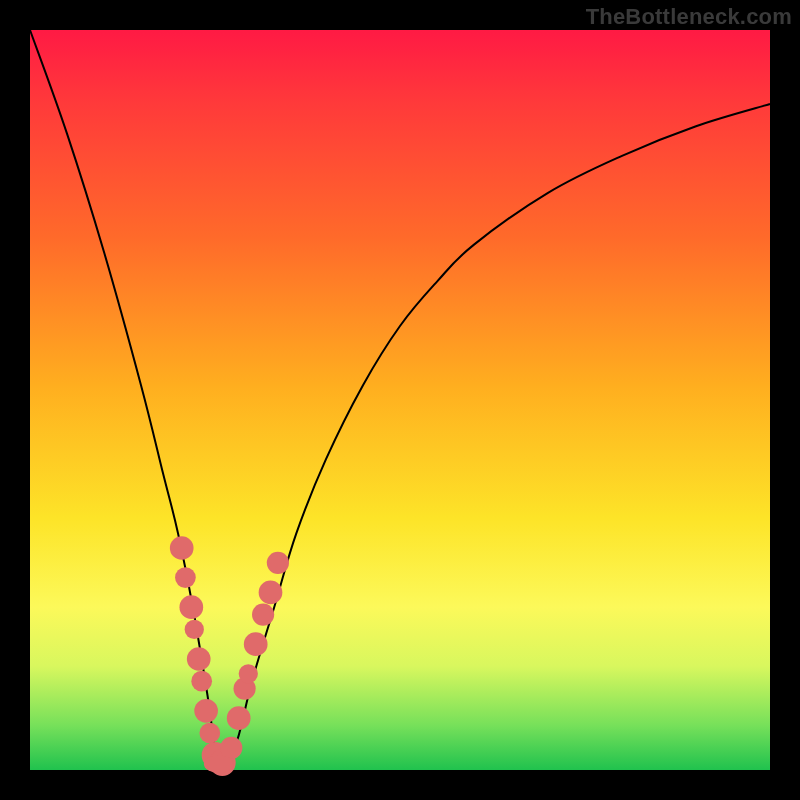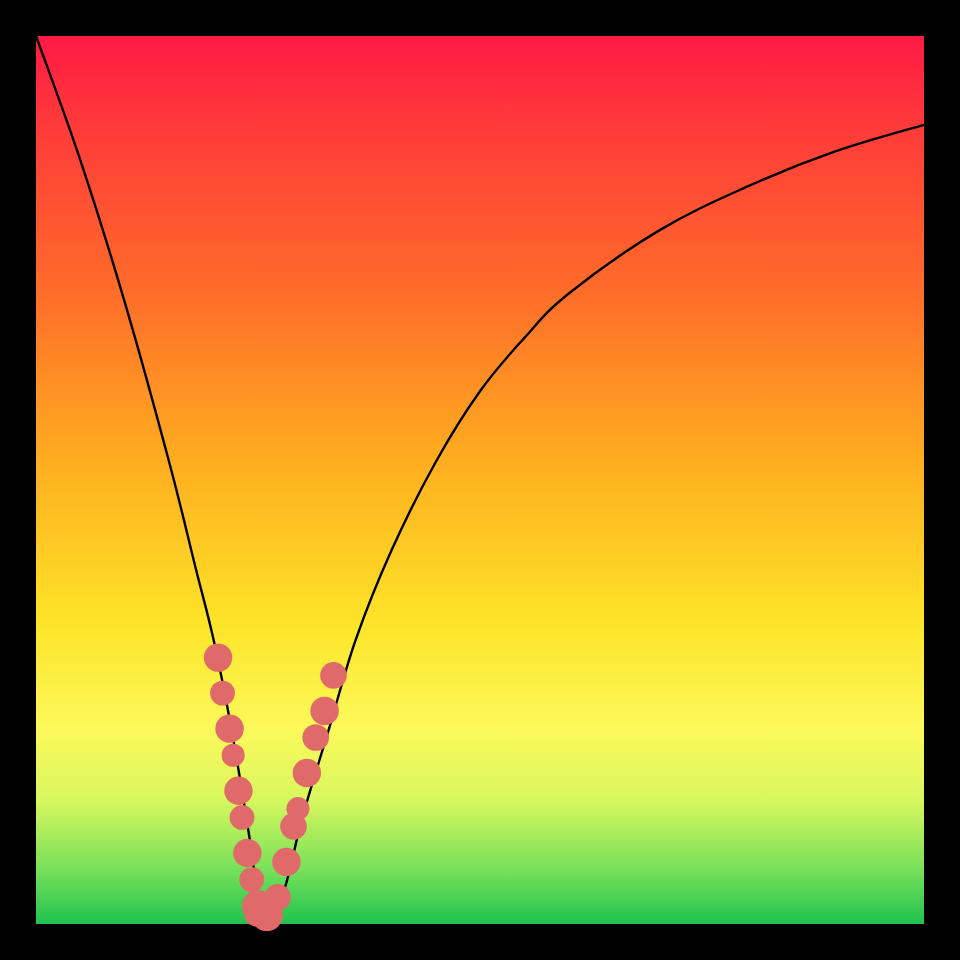--- a/index.html
+++ b/index.html
@@ -88,13 +88,14 @@
           <circle cx="214.6" cy="658.6" r="11.1" class="dot"></circle>
           <circle cx="218.29999999999998" cy="643.8" r="9.620000000000001" class="dot"></circle>
           <circle cx="225.7" cy="614.2" r="11.84" class="dot"></circle>
           <circle cx="233.1" cy="584.6" r="11.1" class="dot"></circle>
           <circle cx="240.5" cy="562.4" r="11.84" class="dot"></circle>
           <circle cx="247.9" cy="532.8" r="11.1" class="dot"></circle>
           <ellipse cx="188.70000000000002" cy="734.08" rx="14.8" ry="8.88" class="dot-blob"></ellipse>
         </g>
     </svg>
   </div>
+  <div class="watermark">TheBottleneck.com</div>
 </div>
 
 </body></html>

